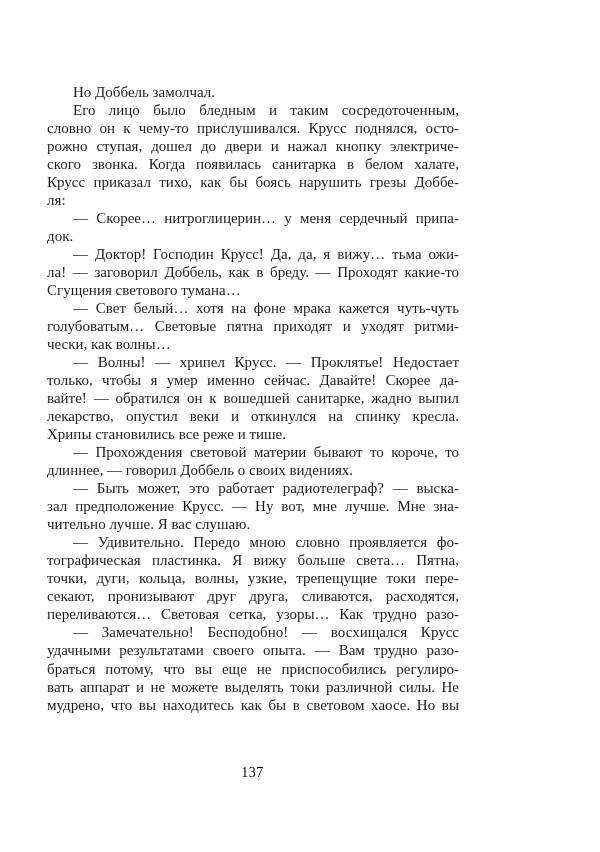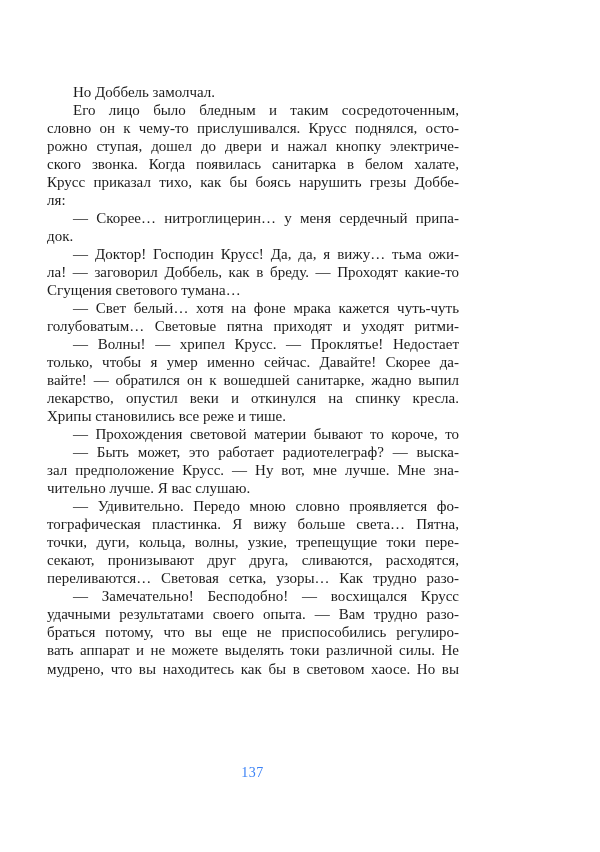--- a/index.html
+++ b/index.html
@@ -45,21 +45,21 @@
       text-align-last: left;
     }
     .page-number {
       position: absolute;
       left: 0;
       top: 765px;
       width: 505px;
       text-align: center;
       font-size: 14px;
       letter-spacing: 0.5px;
-      color: #3b82f6;
+      color: #000000;
     }
   </style>
 </head>
 <body>
 
 <div class="page">
   <div class="text-block" id="text-block">
       <span class="line indent last">Но Доббель замолчал.</span>
       <span class="line indent">Его лицо было бледным и таким сосредоточенным,</span>
       <span class="line">словно он к чему-то прислушивался. Крусс поднялся, осто-</span>
@@ -67,26 +67,28 @@
       <span class="line">ского звонка. Когда появилась санитарка в белом халате,</span>
       <span class="line">Крусс приказал тихо, как бы боясь нарушить грезы Доббе-</span>
       <span class="line last">ля:</span>
       <span class="line indent">— Скорее… нитроглицерин… у меня сердечный припа-</span>
       <span class="line last">док.</span>
       <span class="line indent">— Доктор! Господин Крусс! Да, да, я вижу… тьма ожи-</span>
       <span class="line">ла! — заговорил Доббель, как в бреду. — Проходят какие-то</span>
       <span class="line last">Сгущения светового тумана…</span>
       <span class="line indent">— Свет белый… хотя на фоне мрака кажется чуть-чуть</span>
       <span class="line">голубоватым… Световые пятна приходят и уходят ритми-</span>
+      <span class="line last">чески, как волны…</span>
       <span class="line indent">— Волны! — хрипел Крусс. — Проклятье! Недостает</span>
       <span class="line">только, чтобы я умер именно сейчас. Давайте! Скорее да-</span>
       <span class="line">вайте! — обратился он к вошедшей санитарке, жадно выпил</span>
       <span class="line">лекарство, опустил веки и откинулся на спинку кресла.</span>
       <span class="line last">Хрипы становились все реже и тише.</span>
       <span class="line indent">— Прохождения световой материи бывают то короче, то</span>
+      <span class="line last">длиннее, — говорил Доббель о своих видениях.</span>
       <span class="line indent">— Быть может, это работает радиотелеграф? — выска-</span>
       <span class="line">зал предположение Крусс. — Ну вот, мне лучше. Мне зна-</span>
       <span class="line last">чительно лучше. Я вас слушаю.</span>
       <span class="line indent">— Удивительно. Передо мною словно проявляется фо-</span>
       <span class="line">тографическая пластинка. Я вижу больше света… Пятна,</span>
       <span class="line">точки, дуги, кольца, волны, узкие, трепещущие токи пере-</span>
       <span class="line">секают, пронизывают друг друга, сливаются, расходятся,</span>
       <span class="line">переливаются… Световая сетка, узоры… Как трудно разо-</span>
       <span class="line indent">— Замечательно! Бесподобно! — восхищался Крусс</span>
       <span class="line">удачными результатами своего опыта. — Вам трудно разо-</span>

